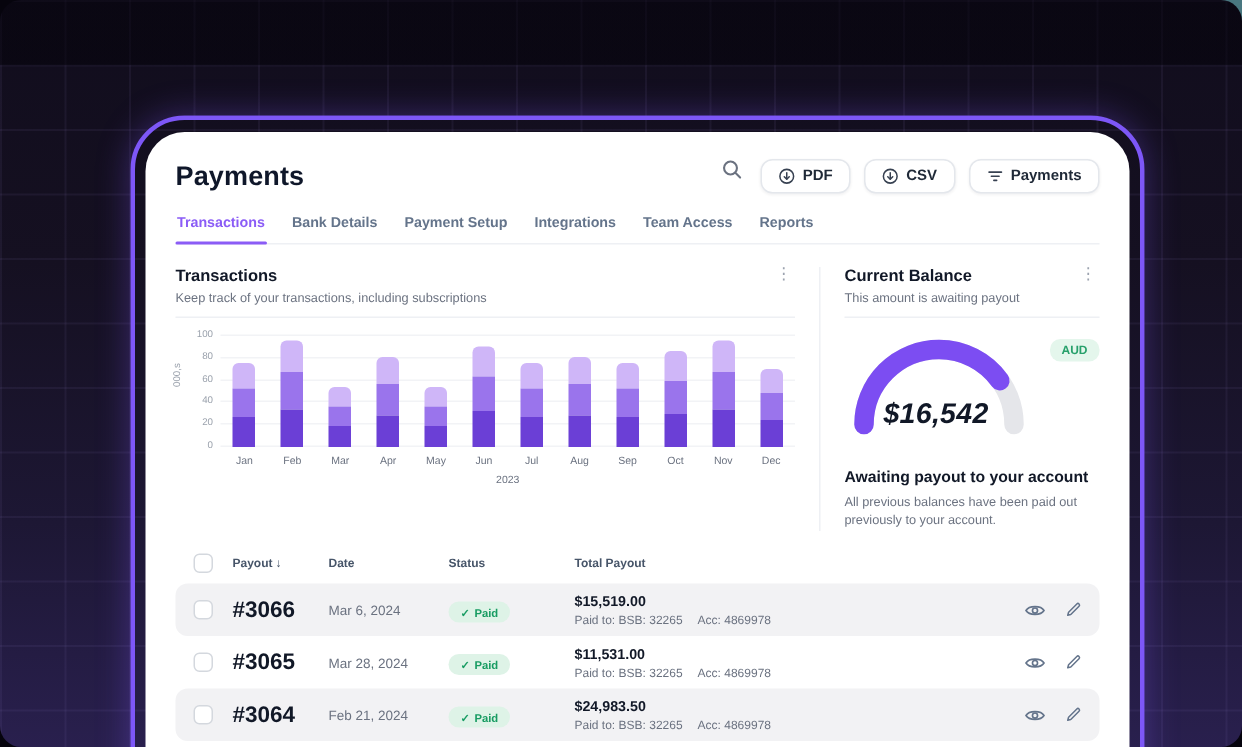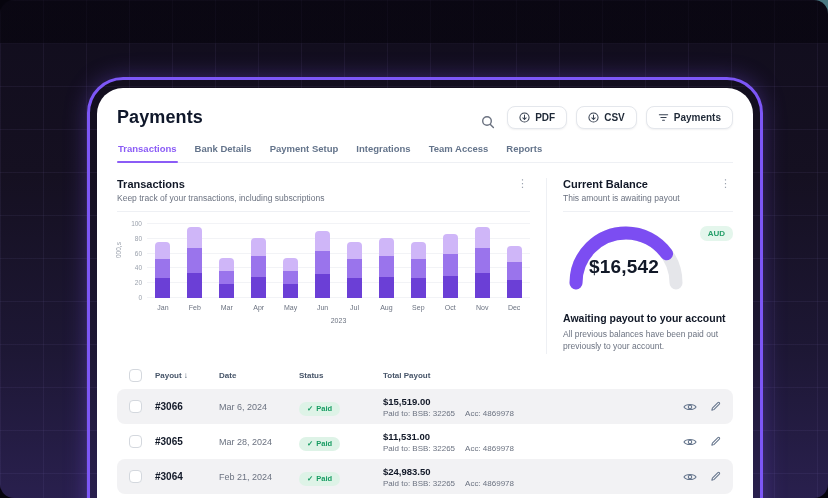--- a/index.html
+++ b/index.html
@@ -34,21 +34,21 @@
   }
   .card {
     position:absolute; left:97px; top:88px; width:656px; height:450px;
     background:#ffffff; border-radius:26px; z-index:3;
     padding:18px 20px 0 20px;
   }
 
   
   .card-header { display:flex; align-items:center; justify-content:space-between; }
   .page-title { font-size:18px; font-weight:700; color:#0f172a; letter-spacing:0.1px; }
-  .header-actions { display:flex; align-items:flex-end; gap:9px; }
+  .header-actions { display:flex; align-items:flex-start; gap:9px; }
   .icon-btn { display:flex; align-items:center; justify-content:center; cursor:pointer; margin-right:3px; }
   .btn {
     display:inline-flex; align-items:center; gap:5px;
     padding:5px 11px; background:#fff; border:1px solid #e4e7ec; border-radius:8px;
     font-size:10px; font-weight:700; color:#1f2937; cursor:pointer;
     box-shadow:0 1px 2px rgba(16,24,40,0.06);
   }
 
   
   .tabs { display:flex; gap:16px; margin-top:10px; border-bottom:1px solid #eef0f4; }
@@ -81,22 +81,22 @@
   .bar { width:15px; display:flex; flex-direction:column-reverse; }
   .bar .seg3 { border-radius:4px 4px 0 0; }
   .xlabels { display:flex; margin-top:6px; }
   .xlabels div { flex:1; text-align:center; font-size:7px; color:#6b7280; }
   .xaxis-title { text-align:center; font-size:7px; color:#6b7280; margin-top:6px; }
 
   
   .gauge-area { position:relative; margin-top:12px; height:72px; }
   .gauge-svg { width:122px; height:66px; display:block; margin-left:2px; }
   .gauge-amount {
-    position:absolute; left:61px; top:32px; transform:translateX(-50%);
-    font-size:19px; font-weight:700; color:#111827; letter-spacing:0.2px;
+    position:absolute; left:61px; top:42px; transform:translateX(-50%);
+    font-size:19px; font-weight:700; color:#111827; letter-spacing:0.2px;font-style:italic;
   }
   .currency-badge {
     position:absolute; right:0; top:2px; background:#e4f6ec; color:#27a06b;
     font-size:8px; font-weight:700; padding:3px 8px; border-radius:7px;
   }
   .note-title { font-size:10.5px; font-weight:700; color:#111827; margin-top:16px; }
   .note-body { font-size:8.5px; color:#6b7280; margin-top:5px; line-height:1.4; width:160px; }
 
   
   .table { margin-top:10px; }
@@ -107,21 +107,21 @@
   .t-row.alt { background:#f2f2f4; }
   .col-cb { width:26px; }
   .col-id { width:64px; }
   .col-date { width:80px; }
   .col-status { width:84px; }
   .col-total { flex:1; }
   .col-actions { width:52px; display:flex; align-items:center; justify-content:flex-end; gap:13px; }
   .th { font-size:8px; font-weight:700; color:#475569; }
   .sort-arrow { font-size:8px; color:#475569; margin-left:2px; }
   .checkbox { width:13px; height:13px; border:1.5px solid #d4d8de; border-radius:4px; background:#fff; cursor:pointer; }
-  .cell-id { font-size:10px; font-weight:700; color:#111827; }
+  .cell-id { font-size:15px; font-weight:700; color:#111827; }
   .cell-date { font-size:9px; color:#6b7280; }
   .pill {
     display:inline-flex; align-items:center; gap:3px; background:#def3e7; color:#179c62;
     font-size:7.5px; font-weight:700; padding:2.5px 8px; border-radius:999px;
   }
   .cell-amount { font-size:9.5px; font-weight:700; color:#111827; }
   .cell-details { font-size:8px; color:#6b7280; margin-top:2px; }
   .cell-details span { margin-right:10px; }
   .row-icon { cursor:pointer; display:flex; }
 </style>

